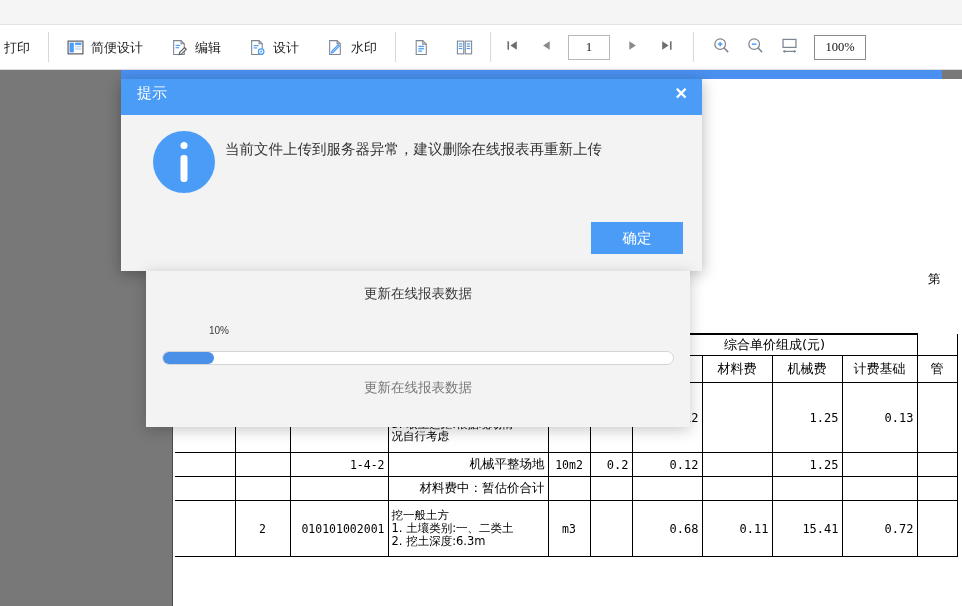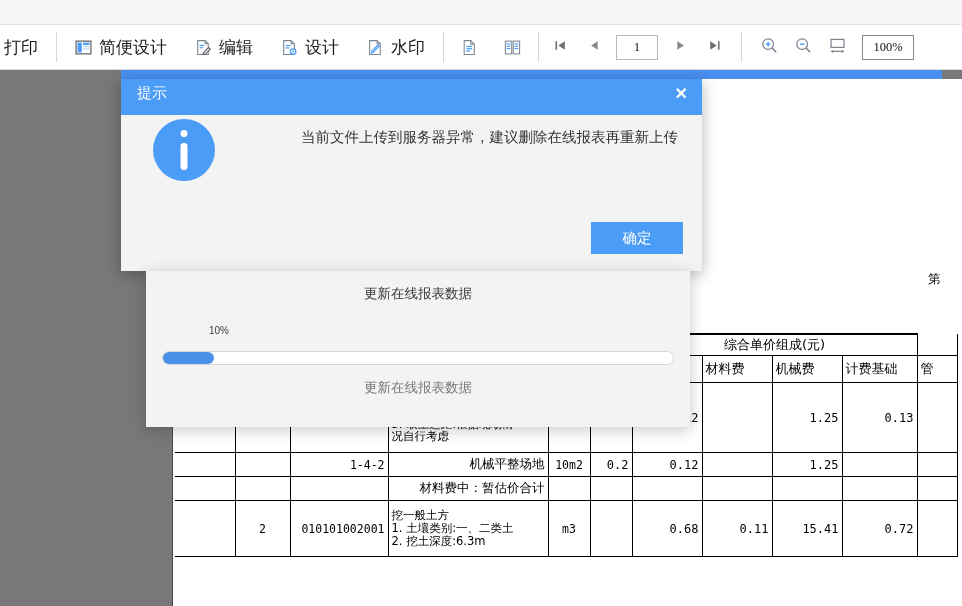--- a/index.html
+++ b/index.html
@@ -21,21 +21,21 @@
   
   .toolbar {
     position: absolute; left: 0; top: 25px; width: 962px; height: 45px;
     background: #ffffff;
     display: flex; align-items: center;
     border-bottom: 1px solid #dcdcdc;
   }
   .tb-item {
     display: flex; align-items: center; gap: 7px;
     height: 45px; padding: 0 14px;
-    font-size: 17px; color: #1a1a1a; white-space: nowrap;
+    font-size: 13px; color: #1a1a1a; white-space: nowrap;
     cursor: default;
   }
   .tb-item .lbl { line-height: 1; }
   .tb-sep { width: 1px; height: 30px; background: #d8d8d8; margin: 0 4px; flex: 0 0 auto; }
   .tb-icon { width: 17px; height: 17px; flex: 0 0 auto; display:block; }
 
   
   .nav-btn {
     width: 34px; height: 34px; display:flex; align-items:center; justify-content:center;
     flex: 0 0 auto;
@@ -109,21 +109,21 @@
     margin-top: 32px;
   }
   table.rpt td, table.rpt th {
     border: 1px solid #000;
     padding: 1px 3px;
     vertical-align: middle;
     font-weight: normal;
     background: #fff;
   }
   .grp-head { text-align: center; font-size: 13px; border-top: 2px solid #000 !important; font-family: "DejaVu Sans", sans-serif; }
-  .col-head { font-size: 13px; font-family: "DejaVu Sans", sans-serif; white-space: nowrap; }
+  .col-head { text-align: center; font-size: 13px; font-family: "DejaVu Sans", sans-serif; white-space: nowrap; }
   .num { text-align: right; font-size: 12px; }
   .ctr { text-align: center; }
   .lft { text-align: right; }
   .cn  { font-family: "DejaVu Sans", sans-serif; font-size: 12.5px; }
   .desc { font-family: "DejaVu Sans", sans-serif; font-size: 11.5px; line-height: 1.12; white-space: pre-line; text-align: left; }
   .noborder-top { border-top: none !important; }
 
   
   .modal {
     position: absolute; left: 121px; top: 79px; width: 581px; height: 192px;
@@ -133,21 +133,21 @@
   .modal-head {
     height: 36px; background: #4a9cf6;
     display: flex; align-items: center; justify-content: space-between;
     padding: 0 14px 7px 16px;
   }
   .modal-title { color: #ffffff; font-size: 15px; font-family: "DejaVu Sans", sans-serif; }
   .modal-close {
     color: #ffffff; font-size: 16px; font-weight: bold; line-height: 1;
     cursor: pointer; font-family: "Liberation Sans", sans-serif;
   }
-  .modal-body { display: flex; padding: 4px 24px 0 32px; gap: 20px; justify-content: space-between; }
+  .modal-body { display: flex; padding: 16px 24px 0 32px; gap: 10px; }
   .info-circle {
     width: 62px; height: 62px; border-radius: 50%;
     background: #4a9cf6; flex: 0 0 auto;
     position: relative;
   }
   .info-circle::before {
     content:""; position: absolute; left: 50%; top: 11px;
     transform: translateX(-50%);
     width: 7px; height: 7px; border-radius: 50%; background: #fff;
   }

